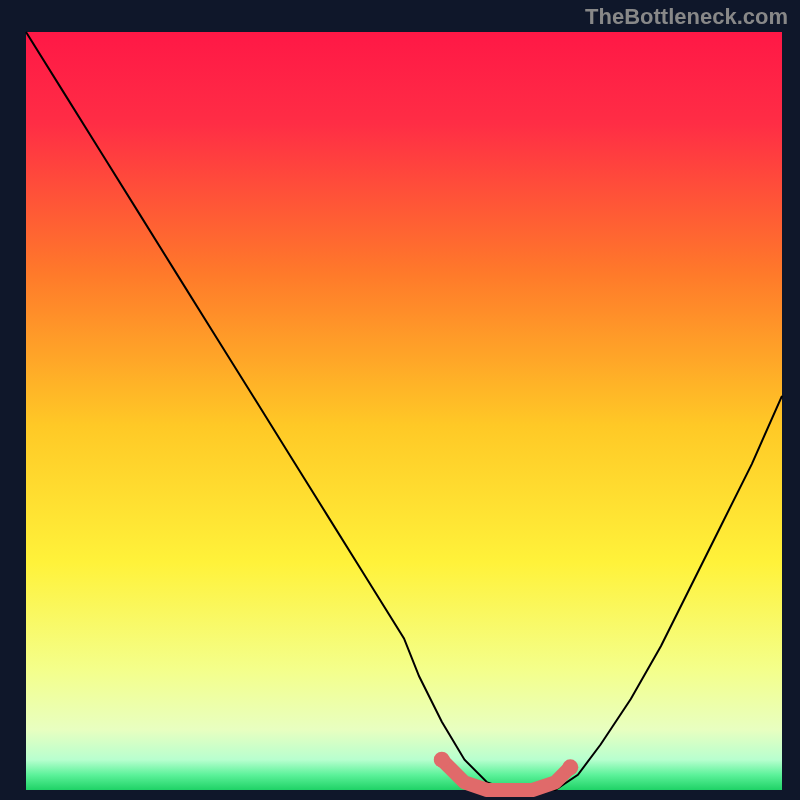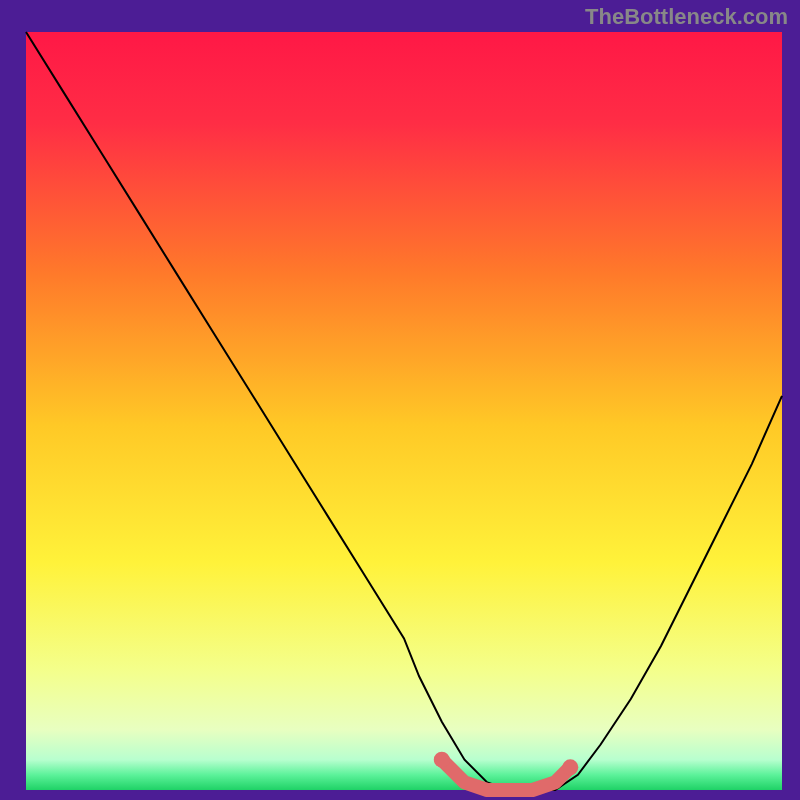--- a/index.html
+++ b/index.html
@@ -5,21 +5,21 @@
   body {
     margin: 0;
     padding: 0;
     background: #fff;
     font-family: Arial, Helvetica, sans-serif;
   }
   .stage {
     position: relative;
     width: 800px;
     height: 800px;
-    background: #4c1d95;
+    background: #0f172a;
     text-decoration: underline;
   }
   .watermark {
     position: absolute;
     top: 4px;
     right: 12px;
     font-size: 22px;
     font-weight: bold;
     color: #888;
     font-family: Arial, Helvetica, sans-serif;

